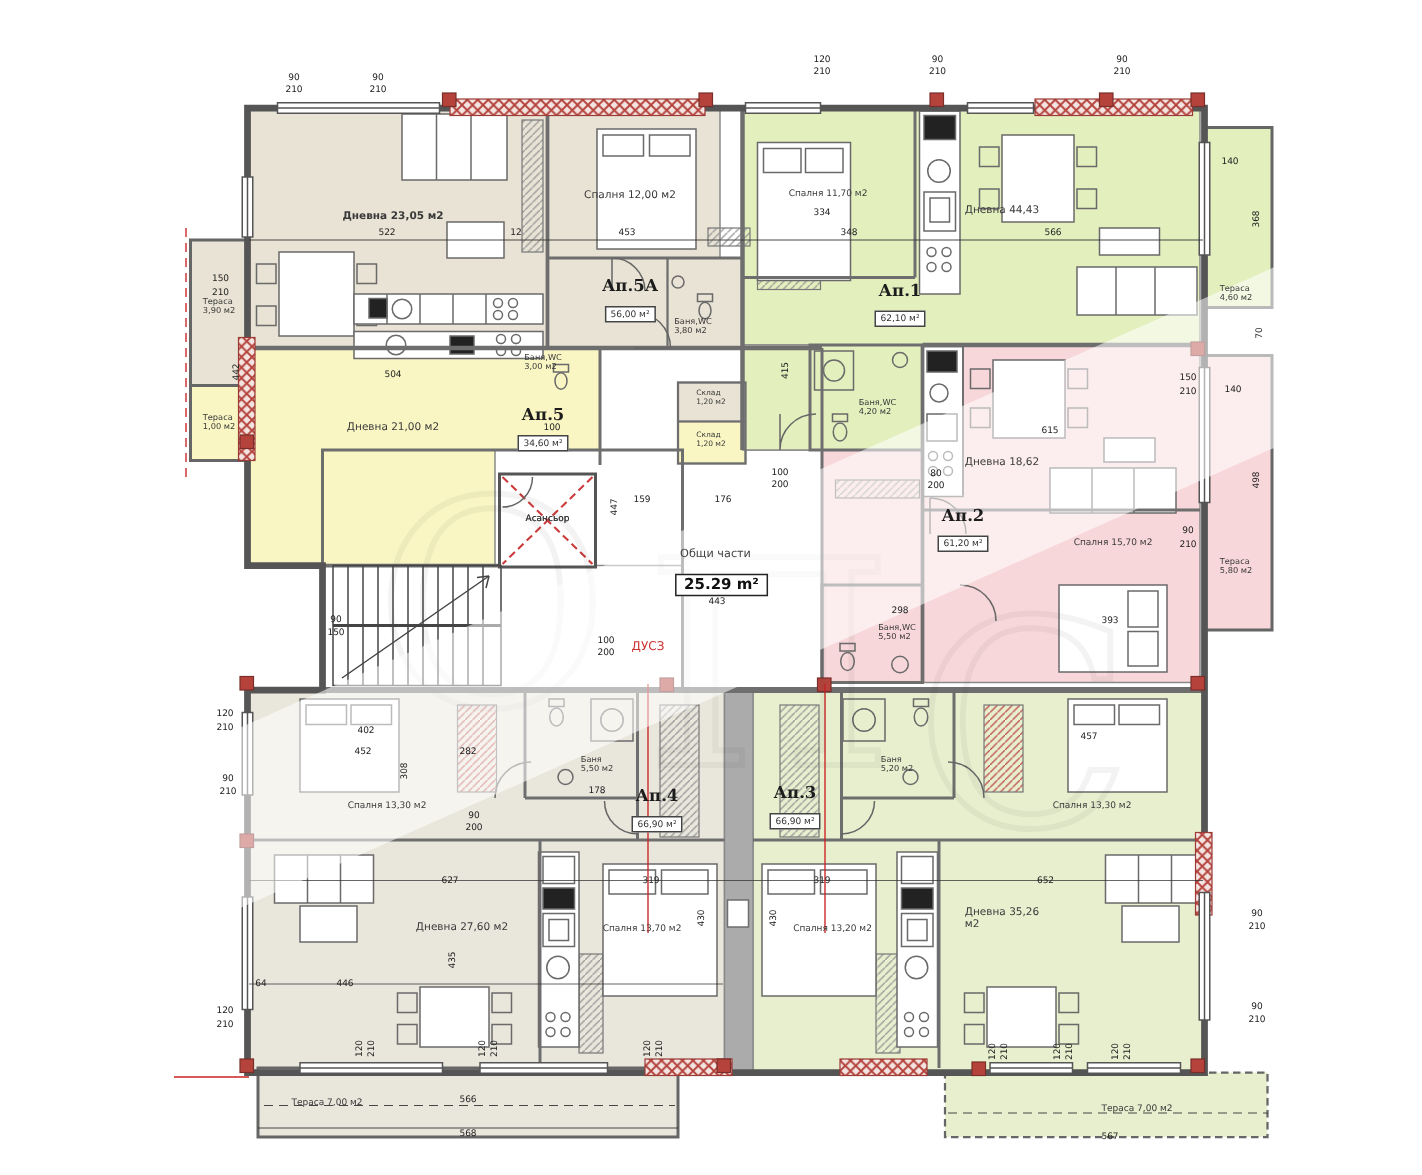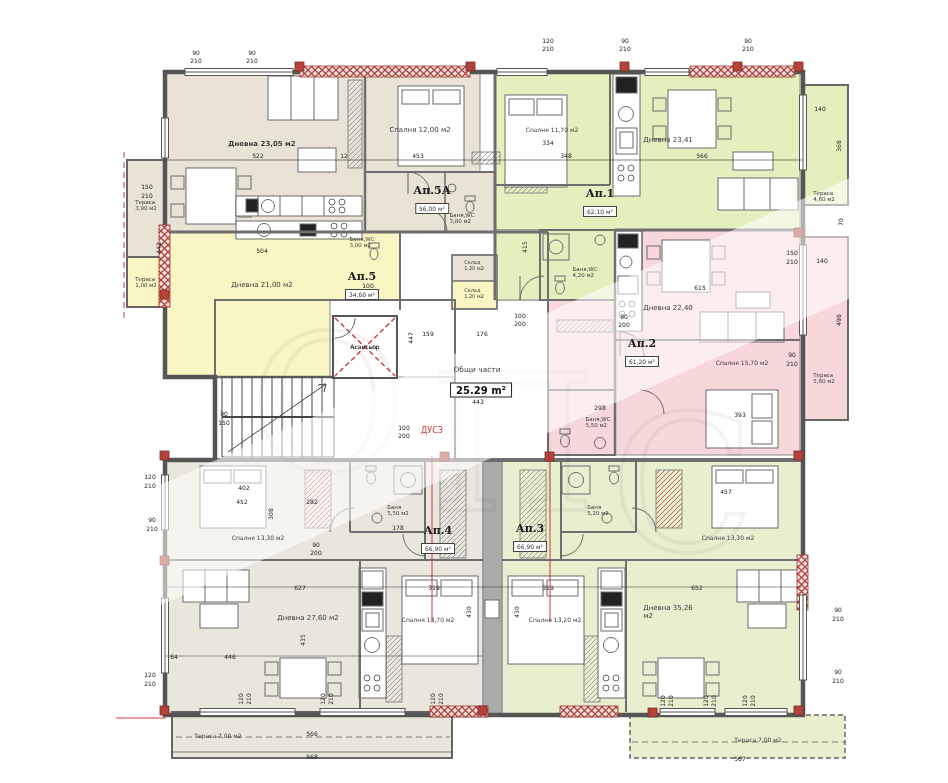--- a/index.html
+++ b/index.html
@@ -412,26 +412,26 @@
 3,00 м2</span>
       <span class="lbl" style="left: 146px; top: 282px; font-size: 5.5px;">Тераса
 1,00 м2</span>
       <span class="lbl" style="left: 474px; top: 266px; font-size: 5px;">Склад
 1,20 м2</span>
       <span class="lbl" style="left: 474px; top: 294px; font-size: 5px;">Склад
 1,20 м2</span>
       <span class="lbl" style="left: 365px; top: 347px; font-size: 6px;">Асансьор</span>
       <span class="lbl" style="left: 432px; top: 431px; font-size: 8px; color: rgb(204, 51, 51);">ДУСЗ</span>
       <span class="lbl" style="left: 552px; top: 130px; font-size: 6px;">Спалня 11,70 м2</span>
-      <span class="lbl" style="left: 668px; top: 140px;">Дневна 23,41</span>
+      <span class="lbl" style="left: 668px; top: 140px;">Дневна 44,43</span>
       <span class="lbl" style="left: 585px; top: 272px; font-size: 5.5px;">Баня,WC
 4,20 м2</span>
       <span class="lbl" style="left: 824px; top: 196px; font-size: 5.5px;">Тераса
 4,60 м2</span>
-      <span class="lbl" style="left: 668px; top: 308px;">Дневна 22,40</span>
+      <span class="lbl" style="left: 668px; top: 308px;">Дневна 18,62</span>
       <span class="lbl" style="left: 742px; top: 363px; font-size: 6px;">Спалня 15,70 м2</span>
       <span class="lbl" style="left: 598px; top: 422px; font-size: 5.5px;">Баня,WC
 5,50 м2</span>
       <span class="lbl" style="left: 824px; top: 378px; font-size: 5.5px;">Тераса
 5,80 м2</span>
       <span class="lbl" style="left: 258px; top: 538px; font-size: 6px;">Спалня 13,30 м2</span>
       <span class="lbl" style="left: 398px; top: 510px; font-size: 5.5px;">Баня
 5,50 м2</span>
       <span class="lbl" style="left: 308px; top: 618px;">Дневна 27,60 м2</span>
       <span class="lbl" style="left: 428px; top: 620px; font-size: 6px;">Спалня 13,70 м2</span>
@@ -525,21 +525,21 @@
       <span class="dimr" style="left: 440px; top: 699px;">210</span>
       <span class="dim" style="left: 312px; top: 733px;">566</span>
       <span class="dim" style="left: 312px; top: 756px;">568</span>
       <span class="dimr" style="left: 662px; top: 701px;">120</span>
       <span class="dimr" style="left: 670px; top: 701px;">210</span>
       <span class="dimr" style="left: 705px; top: 701px;">120</span>
       <span class="dimr" style="left: 713px; top: 701px;">210</span>
       <span class="dimr" style="left: 744px; top: 701px;">120</span>
       <span class="dimr" style="left: 752px; top: 701px;">210</span>
       <span class="dim" style="left: 740px; top: 758px;">567</span>
-      <div class="apt" style="left: 432px; top: 200px;"><span class="apt-name">Ап.5А</span><span class="apt-area">56,00 м²</span></div>
+      <div class="apt" style="left: 420px; top: 200px;"><span class="apt-name">Ап.5А</span><span class="apt-area">56,00 м²</span></div>
       <div class="apt" style="left: 362px; top: 286px;"><span class="apt-name">Ап.5</span><span class="apt-area">34,60 м²</span></div>
       <div class="apt" style="left: 600px; top: 203px;"><span class="apt-name">Ап.1</span><span class="apt-area">62,10 м²</span></div>
       <div class="apt" style="left: 598px; top: 353px; margin-left: 44px;"><span class="apt-name">Ап.2</span><span class="apt-area">61,20 м²</span></div>
       <div class="apt" style="left: 438px; top: 540px;"><span class="apt-name">Ап.4</span><span class="apt-area">66,90 м²</span></div>
       <div class="apt" style="left: 530px; top: 538px;"><span class="apt-name">Ап.3</span><span class="apt-area">66,90 м²</span></div>
       <span class="lbl" style="left: 365px; top: 347px; font-size: 6px;">Асансьор</span>
     </div>
 
 </div>
 

